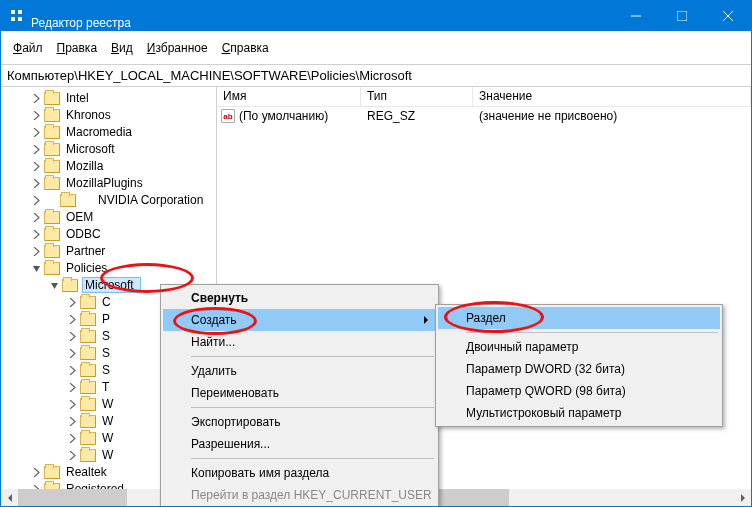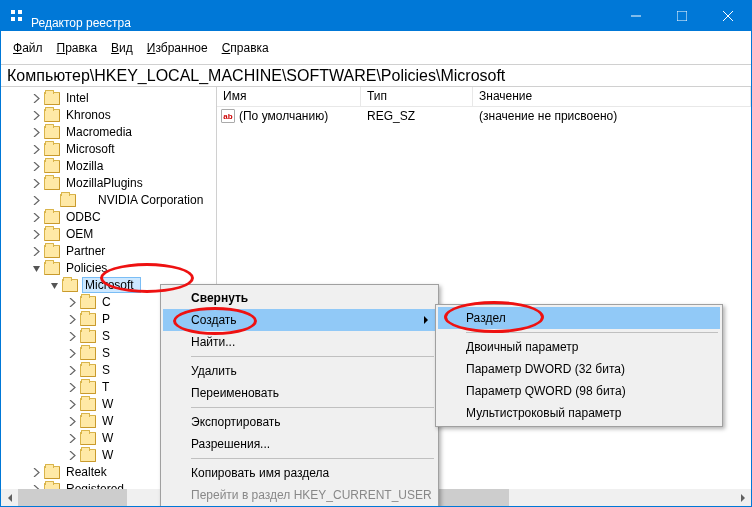--- a/index.html
+++ b/index.html
@@ -7,21 +7,21 @@
 .titlebar { background: #0078d7; color: #fff; height: 30px; display: flex; align-items: center; padding-left: 8px; }
 .titlebar .icon { width: 16px; height: 16px; margin-right: 6px; display: flex; align-items: center; justify-content: center; }
 .titlebar .icon svg { width: 14px; height: 14px; }
 .titlebar .title { flex: 1; font-size: 12px; margin-top: 14px; }
 .winbtns { display: flex; height: 100%; }
 .winbtn { width: 46px; display: flex; align-items: center; justify-content: center; color: #fff; }
 .winbtn svg { width: 10px; height: 10px; stroke: #fff; stroke-width: 1; fill: none; }
 .menubar { height: 34px; display: flex; align-items: center; padding: 0 6px; gap: 2px; border-bottom: 1px solid #d0d0d0; }
 .menubar span { padding: 2px 6px; }
 .menubar span u { text-decoration: underline; }
-.addressbar { height: 22px; border-bottom: 1px solid #d0d0d0; display: flex; align-items: center; padding: 0 6px; font-size: 16px; }
+.addressbar { height: 22px; border-bottom: 1px solid #d0d0d0; display: flex; align-items: center; padding: 0 6px; font-size: 13px; }
 .content { flex: 1; display: flex; min-height: 0; }
 .tree { width: 216px; border-right: 1px solid #d0d0d0; overflow: hidden; position: relative; padding-top: 2px; }
 .treelist { padding-left: 30px; }
 .node { display: flex; align-items: center; height: 16px; margin: 1px 0; position: relative; white-space: nowrap; }
 .tw { width: 11px; height: 11px; display: inline-flex; align-items: center; justify-content: center; margin-right: 2px; color: #666; }
 .tw svg { width: 9px; height: 9px; }
 .fld { width: 16px; height: 13px; background: #ffe9a6; border-top: 1px solid #d9b44a; border-left: 1px solid #d9b44a; border-right: 1px solid #c99a2c; border-bottom: 1px solid #c99a2c; border-radius: 1px; margin-right: 4px; position: relative; }
 .fld::before { content: ""; position: absolute; top: -3px; left: 0; width: 7px; height: 3px; background: #ffe9a6; border: 1px solid #d9b44a; border-bottom: none; border-radius: 1px 1px 0 0; }
 .label { padding: 0 2px; }
 .label.sel { background: #cde8ff; border: 1px solid #7abdf5; padding: 0 6px 0 2px; }
@@ -165,30 +165,30 @@
           <span class="fld"></span>
           <span class="label">NVIDIA Corporation</span>
         </div>
         <div class="node" style="padding-left: 0px;">
           <span class="tw">
             <svg viewBox="0 0 9 9">
               <path d="M2 0 L7 4.5 L2 9" fill="none" stroke="#666" stroke-width="1.2"></path>
             </svg>
           </span>
           <span class="fld"></span>
+          <span class="label">OEM</span>
+        </div>
+        <div class="node" style="padding-left: 0px;">
+          <span class="tw">
+            <svg viewBox="0 0 9 9">
+              <path d="M2 0 L7 4.5 L2 9" fill="none" stroke="#666" stroke-width="1.2"></path>
+            </svg>
+          </span>
+          <span class="fld"></span>
           <span class="label">ODBC</span>
-        </div>
-        <div class="node" style="padding-left: 0px;">
-          <span class="tw">
-            <svg viewBox="0 0 9 9">
-              <path d="M2 0 L7 4.5 L2 9" fill="none" stroke="#666" stroke-width="1.2"></path>
-            </svg>
-          </span>
-          <span class="fld"></span>
-          <span class="label">OEM</span>
         </div>
         <div class="node" style="padding-left: 0px;">
           <span class="tw">
             <svg viewBox="0 0 9 9">
               <path d="M2 0 L7 4.5 L2 9" fill="none" stroke="#666" stroke-width="1.2"></path>
             </svg>
           </span>
           <span class="fld"></span>
           <span class="label">Partner</span>
         </div>

